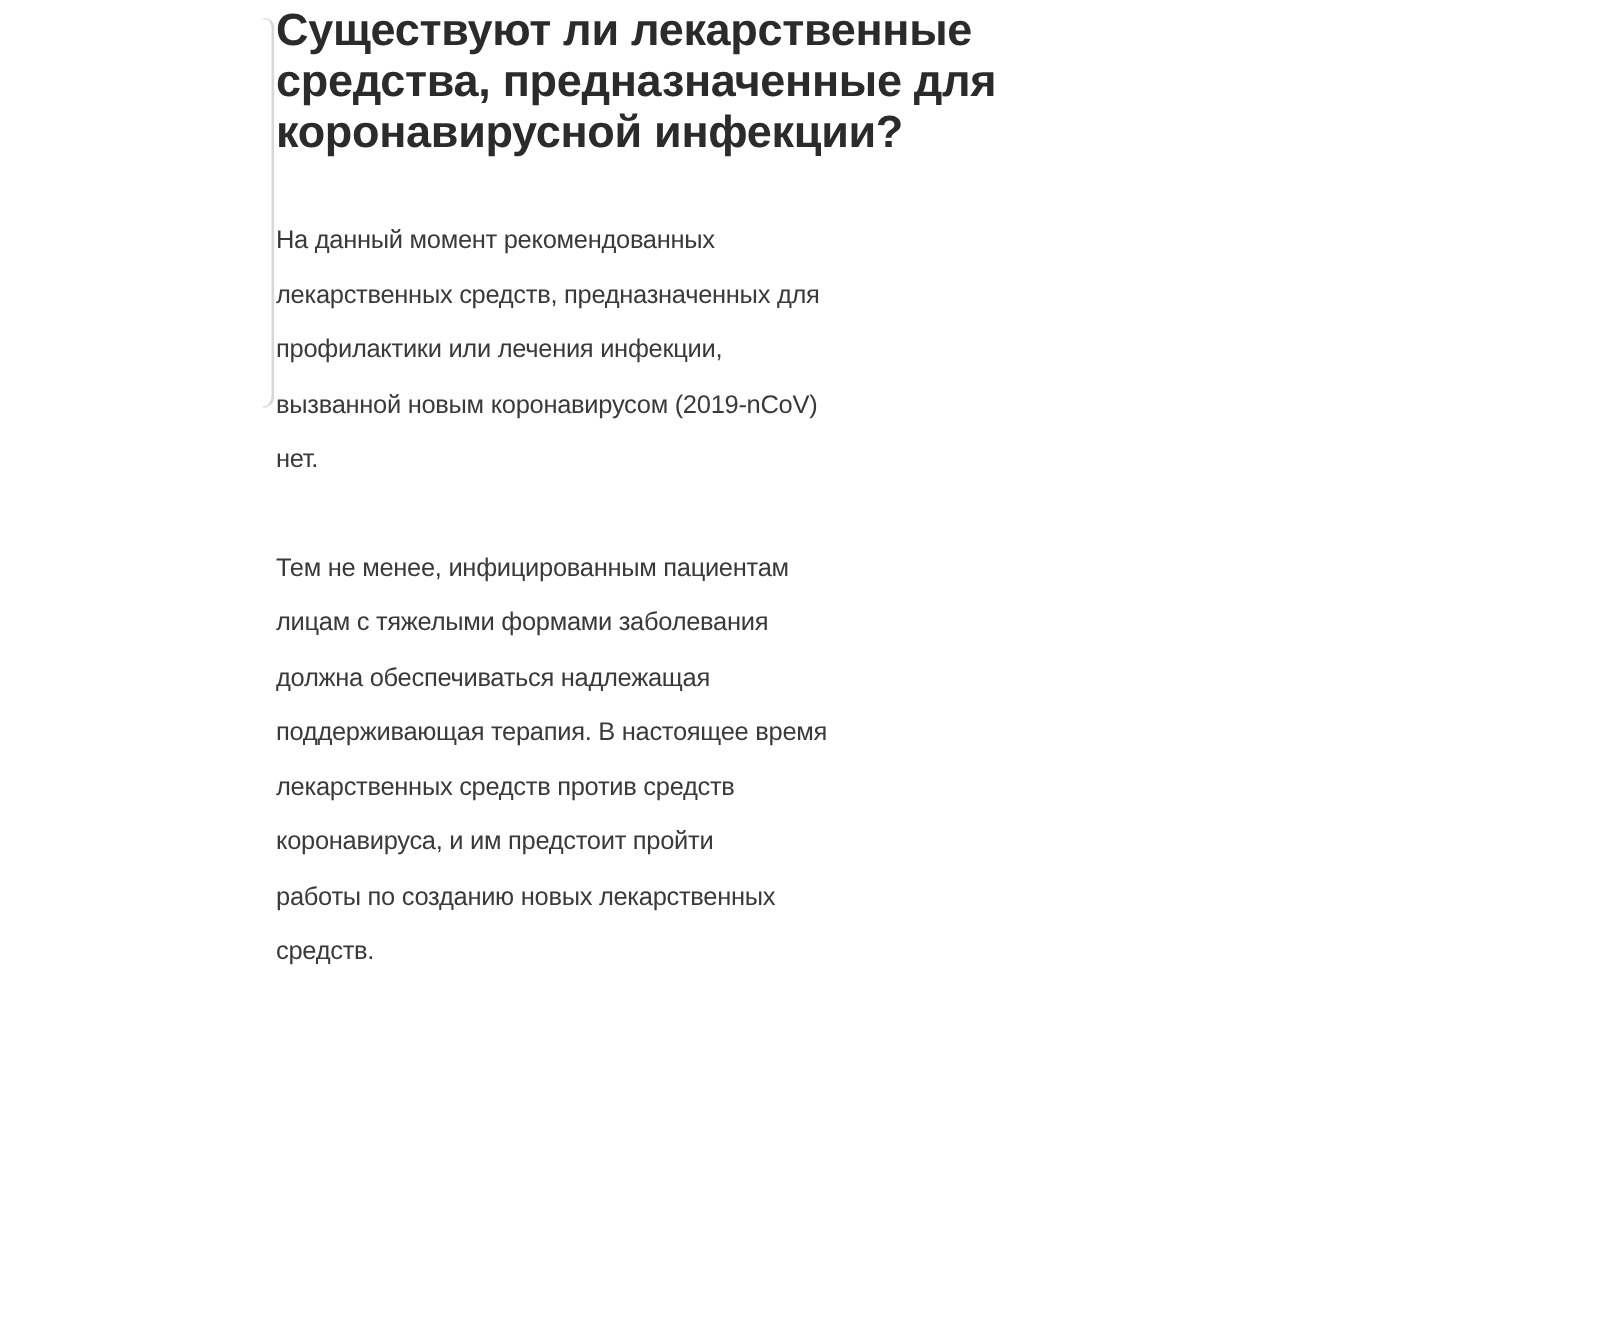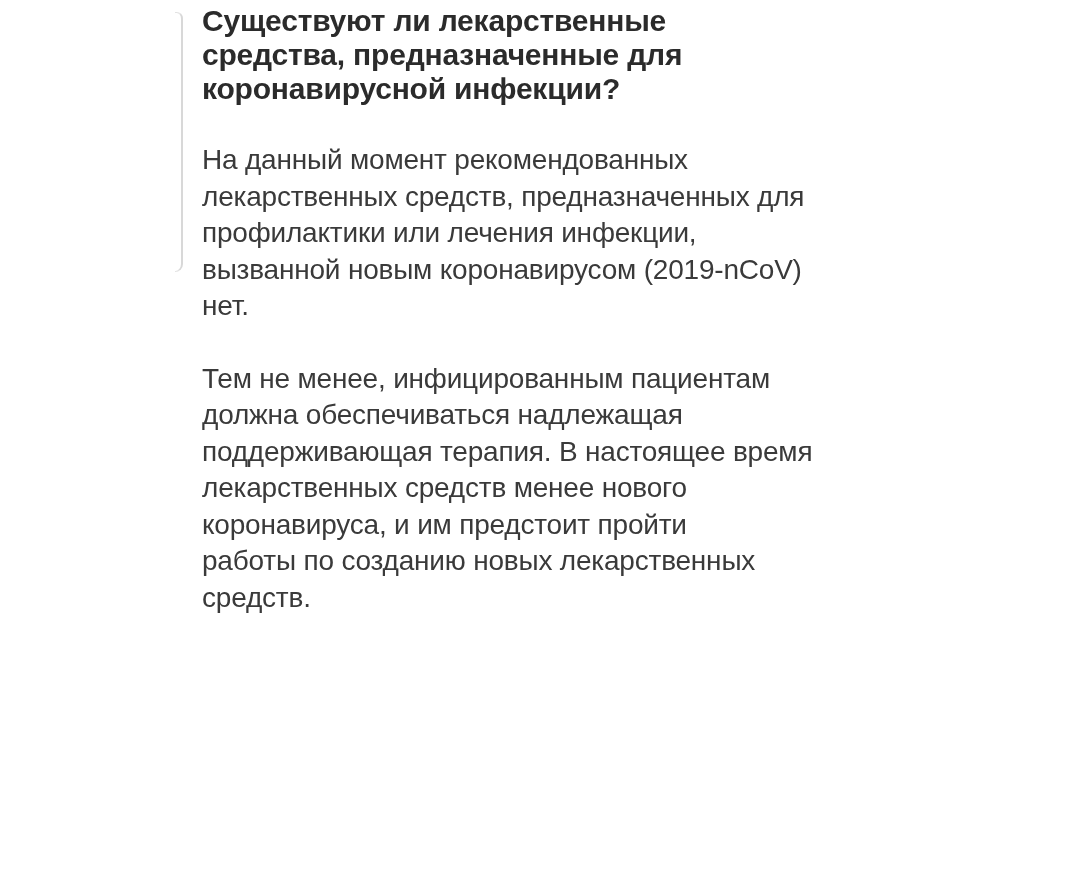--- a/index.html
+++ b/index.html
@@ -24,37 +24,37 @@
       border-left: 2px solid #d8d8d8;
       border-top-left-radius: 8px;
       border-bottom-left-radius: 10px;
       border-top: 1px solid #e2e2e2;
       border-bottom: 1px solid #e2e2e2;
       transform: scaleX(-1);
       box-sizing: border-box;
     }
     .content {
       position: absolute;
-      left: 202px;
+      left: 184px;
       top: 4px;
       width: 620px;
     }
     .title {
       margin: 0;
       font-family: "Liberation Sans", sans-serif;
       font-weight: bold;
       font-size: 30px;
       line-height: 34px;
       color: #2b2b2b;
       letter-spacing: -0.2px;
     }
     .para {
       margin: 0;
       font-family: "Liberation Sans", sans-serif;
-      font-size: 28px;
+      font-size: 17px;
       line-height: 36.5px;
       color: #3a3a3a;
       letter-spacing: -0.2px;
     }
     .p1 { margin-top: 36px; }
     .p2 { margin-top: 36px; }
     .line { display: block; white-space: nowrap; }
   </style>
 </head>
 <body>
@@ -71,20 +71,21 @@
   <p class="para p1">
     <span class="line">На данный момент рекомендованных</span>
     <span class="line">лекарственных средств, предназначенных для</span>
     <span class="line">профилактики или лечения инфекции,</span>
     <span class="line">вызванной новым коронавирусом (2019-nCoV)</span>
     <span class="line">нет.</span>
   </p>
 
   <p class="para p2">
     <span class="line">Тем не менее, инфицированным пациентам</span>
+    <span class="line">лицам с тяжелыми формами заболевания</span>
     <span class="line">должна обеспечиваться надлежащая</span>
     <span class="line">поддерживающая терапия. В настоящее время</span>
-    <span class="line">лекарственных средств менее нового</span>
+    <span class="line">лекарственных средств против средств</span>
     <span class="line">коронавируса, и им предстоит пройти</span>
     <span class="line">работы по созданию новых лекарственных</span>
     <span class="line">средств.</span>
   </p>
 </div>
 
 </body></html>

